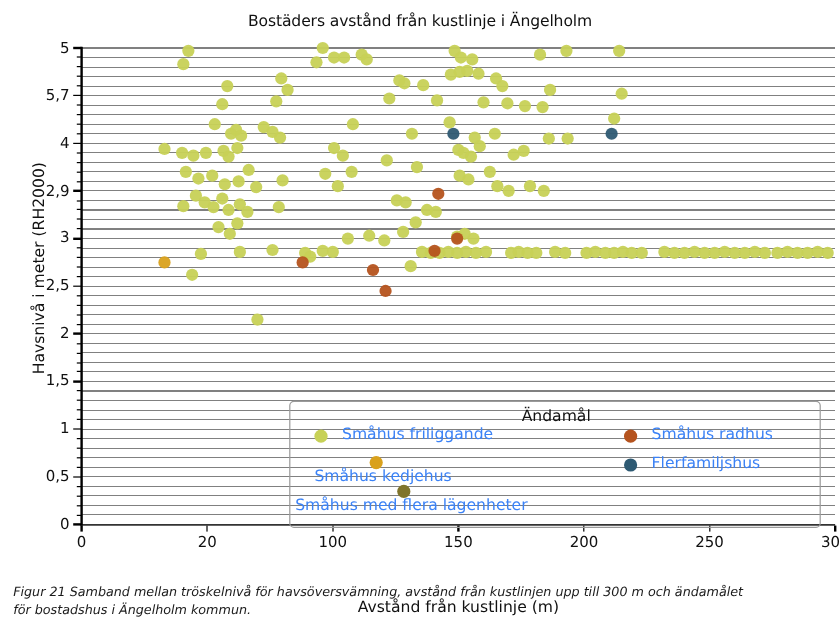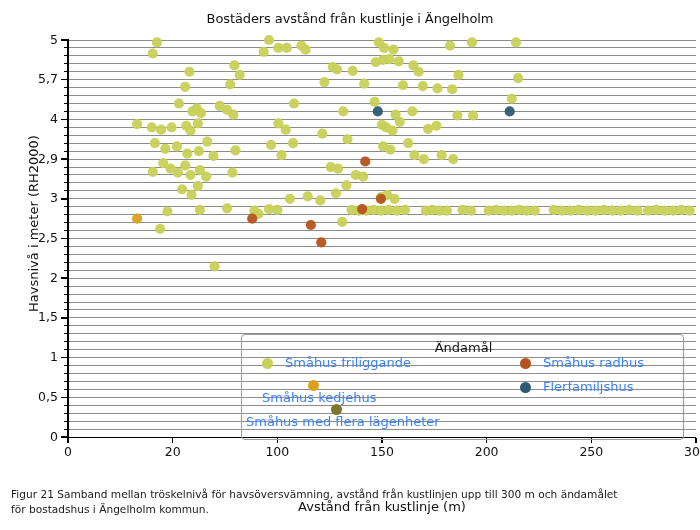--- a/index.html
+++ b/index.html
@@ -181,20 +181,21 @@
     line-height: 14px;
   }
 
   
   #caption {
     position: absolute;
     left: 11px;
     top: 487px;
     width: 680px;
     font-size: 10.6px;
+    font-style: italic;
     line-height: 14.5px;
     color: #1a1a1a;
   }
 </style>
 </head>
 <body>
 
 <div id="figure">
 
   <div id="chart-title">Bostäders avstånd från kustlinje i Ängelholm</div>

